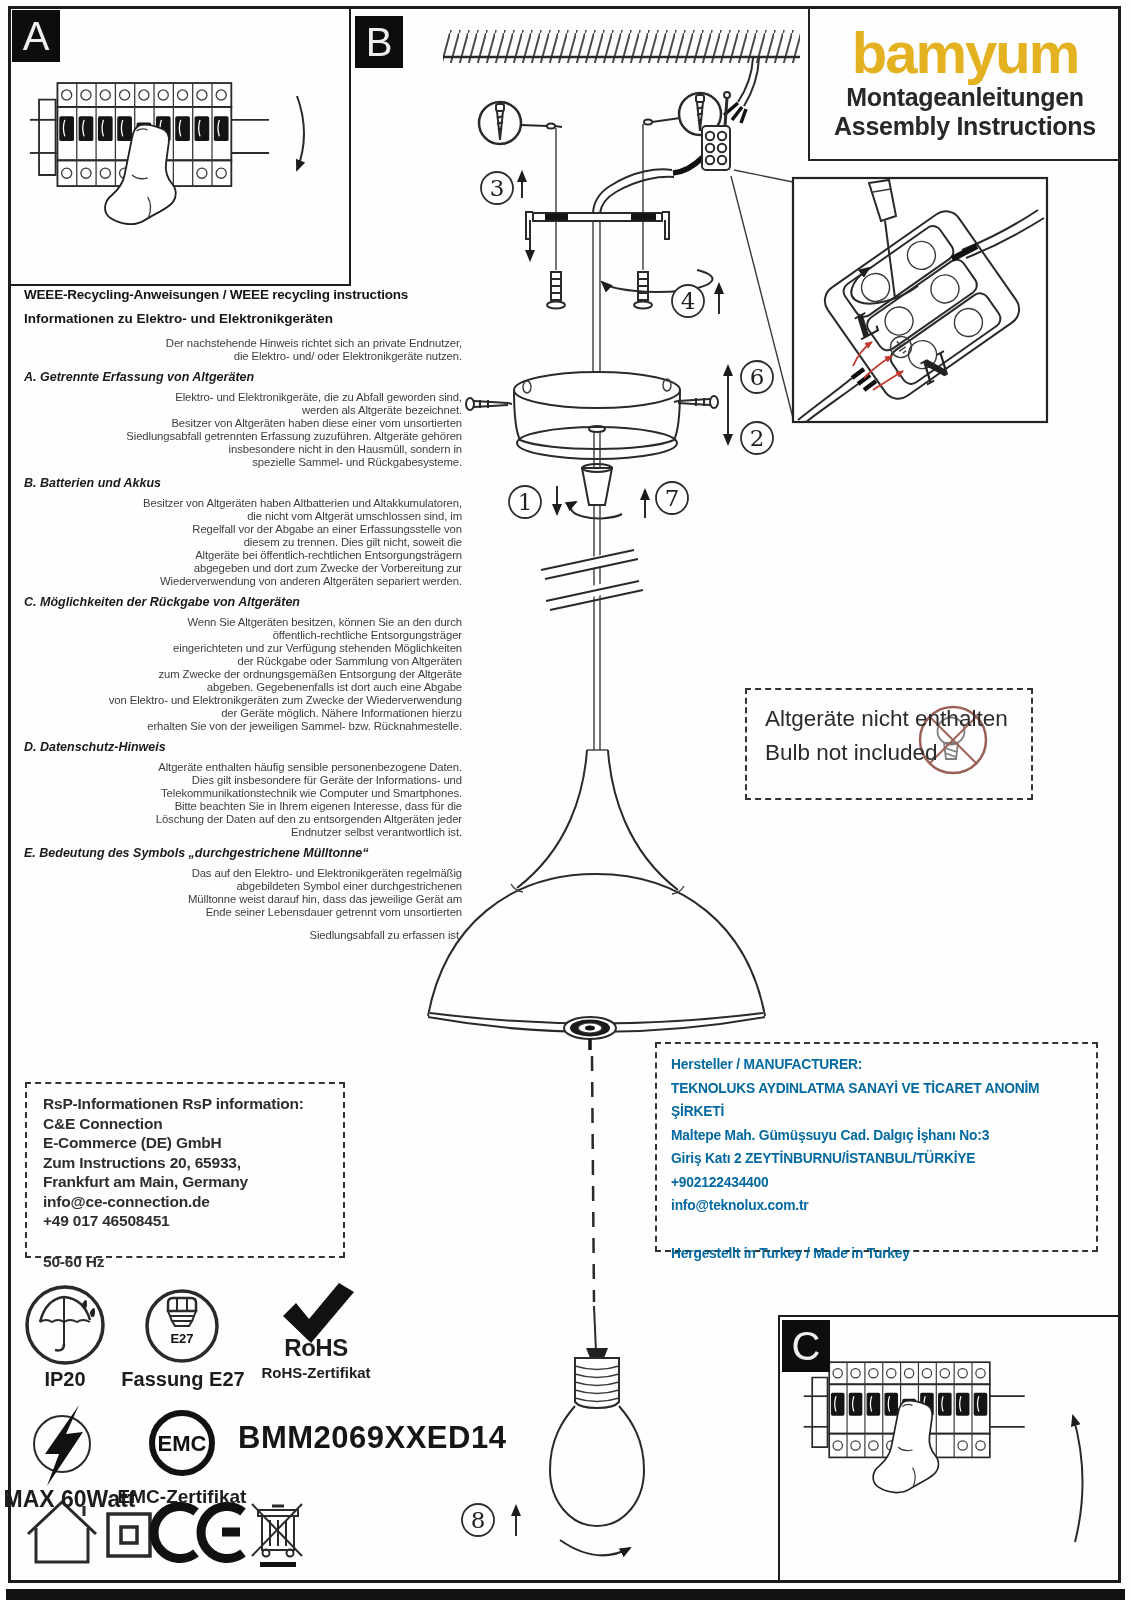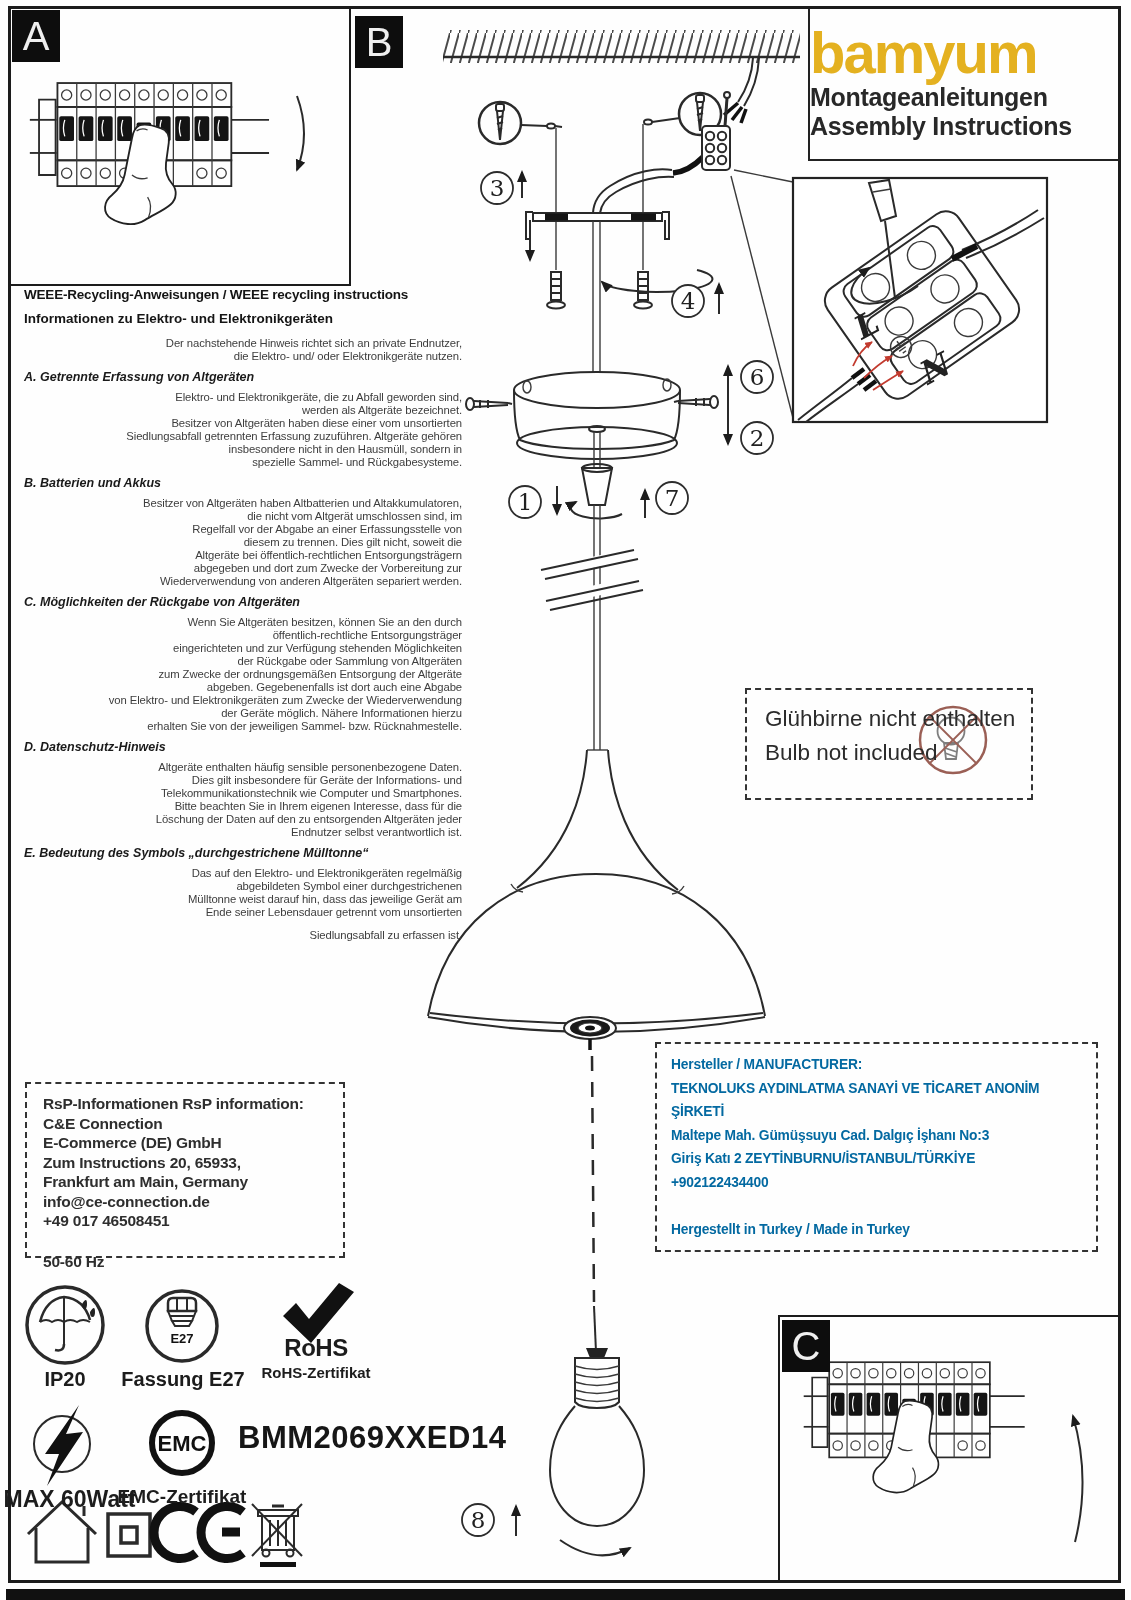--- a/index.html
+++ b/index.html
@@ -4,21 +4,21 @@
 <style>
   html,body{margin:0;padding:0;background:#ffffff;}
   .page{position:relative;width:1131px;height:1600px;background:#fefefe;overflow:hidden;
         font-family:"Liberation Sans",sans-serif;color:#222;}
   .abs{position:absolute;}
   
   .page-border{left:8px;top:6px;width:1107px;height:1571px;border:3px solid #1c1c1c;}
   .boxA{left:8px;top:6px;width:341px;height:278px;border-right:2.5px solid #1c1c1c;border-bottom:2.5px solid #1c1c1c;}
   .boxC{left:778px;top:1315px;width:340px;height:265px;border-top:2.5px solid #1c1c1c;border-left:2.5px solid #1c1c1c;}
   .boxLogo{left:808px;top:9px;width:310px;height:150px;border-left:2.5px solid #222;border-bottom:2.5px solid #222;
-           display:flex;flex-direction:column;justify-content:flex-start;}
+           display:flex;flex-direction:column;justify-content:flex-start;align-items:center;}
   .bottom-bar{left:6px;top:1589px;width:1119px;height:11px;background:#111;}
   
   .seclabel{width:48px;height:52px;background:#0d0d0d;color:#efefef;font-size:40px;font-weight:400;
             display:flex;align-items:center;justify-content:center;}
   
   .brandword{font-size:58px;font-weight:700;letter-spacing:-2px;color:var(--brand,#e4b120);line-height:60px;margin-top:14px;}
   .brandsub{font-size:25px;font-weight:700;color:#282828;line-height:29px;letter-spacing:-0.3px;}
   
   .weee{left:24px;top:287px;width:438px;}
   .wh1{font-size:13.5px;font-weight:700;color:#151515;margin:0 0 9px 0;letter-spacing:-0.2px;}
@@ -516,41 +516,42 @@
 Endnutzer selbst verantwortlich ist.</p>
     <div class="wt">E. Bedeutung des Symbols „durchgestrichene Mülltonne“</div>
     <p class="wp">Das auf den Elektro- und Elektronikgeräten regelmäßig
  abgebildeten Symbol einer durchgestrichenen
 Mülltonne weist darauf hin, dass das jeweilige Gerät am
 Ende seiner Lebensdauer getrennt vom unsortierten</p>
     <p class="wp" style="margin-top:10px;">Siedlungsabfall zu erfassen ist.</p>
   </div>
 
   <div class="abs dashed bulbbox">
-    <div>Glühbirne nicht enthalten</div>
+    <div>Altgeräte nicht enthalten</div>
     <div>Bulb not included</div>
   </div>
 
   <div class="abs dashed rsp">
     <div>RsP-Informationen RsP information:</div>
     <div>C&amp;E Connection</div>
     <div>E-Commerce (DE) GmbH</div>
     <div>Zum Instructions 20, 65933,</div>
     <div>Frankfurt am Main, Germany</div>
     <div>info@ce-connection.de</div>
     <div>+49 017 46508451</div>
     <div class="gap">50-60 Hz</div>
   </div>
 
   <div class="abs dashed manu">
     <div>Hersteller / MANUFACTURER:</div>
     <div>TEKNOLUKS AYDINLATMA SANAYİ VE TİCARET ANONİM ŞİRKETİ</div>
     <div>Maltepe Mah. Gümüşsuyu Cad. Dalgıç İşhanı No:3</div>
     <div>Giriş Katı 2 ZEYTİNBURNU/İSTANBUL/TÜRKİYE</div>
     <div>+902122434400</div>
+    <div>info@teknolux.com.tr</div>
     <div class="madein">Hergestellt in Turkey / Made in Turkey</div>
   </div>
 
   <div class="abs certlabel" style="left:65px;top:1368px;font-size:20px;">IP20</div>
   <div class="abs certlabel" style="left:183px;top:1368px;font-size:20px;">Fassung E27</div>
   <div class="abs certlabel" style="left:316px;top:1334px;font-size:24px;letter-spacing:-0.5px;">RoHS</div>
   <div class="abs certlabel" style="left:316px;top:1364px;font-size:15px;">RoHS-Zertifikat</div>
   <div class="abs certlabel" style="left:62px;top:1486px;font-size:23px;padding-left:15px;">MAX 60Watt</div>
   <div class="abs certlabel" style="left:182px;top:1486px;font-size:19px;">EMC-Zertifikat</div>
   <div class="abs code">BMM2069XXED14</div>

